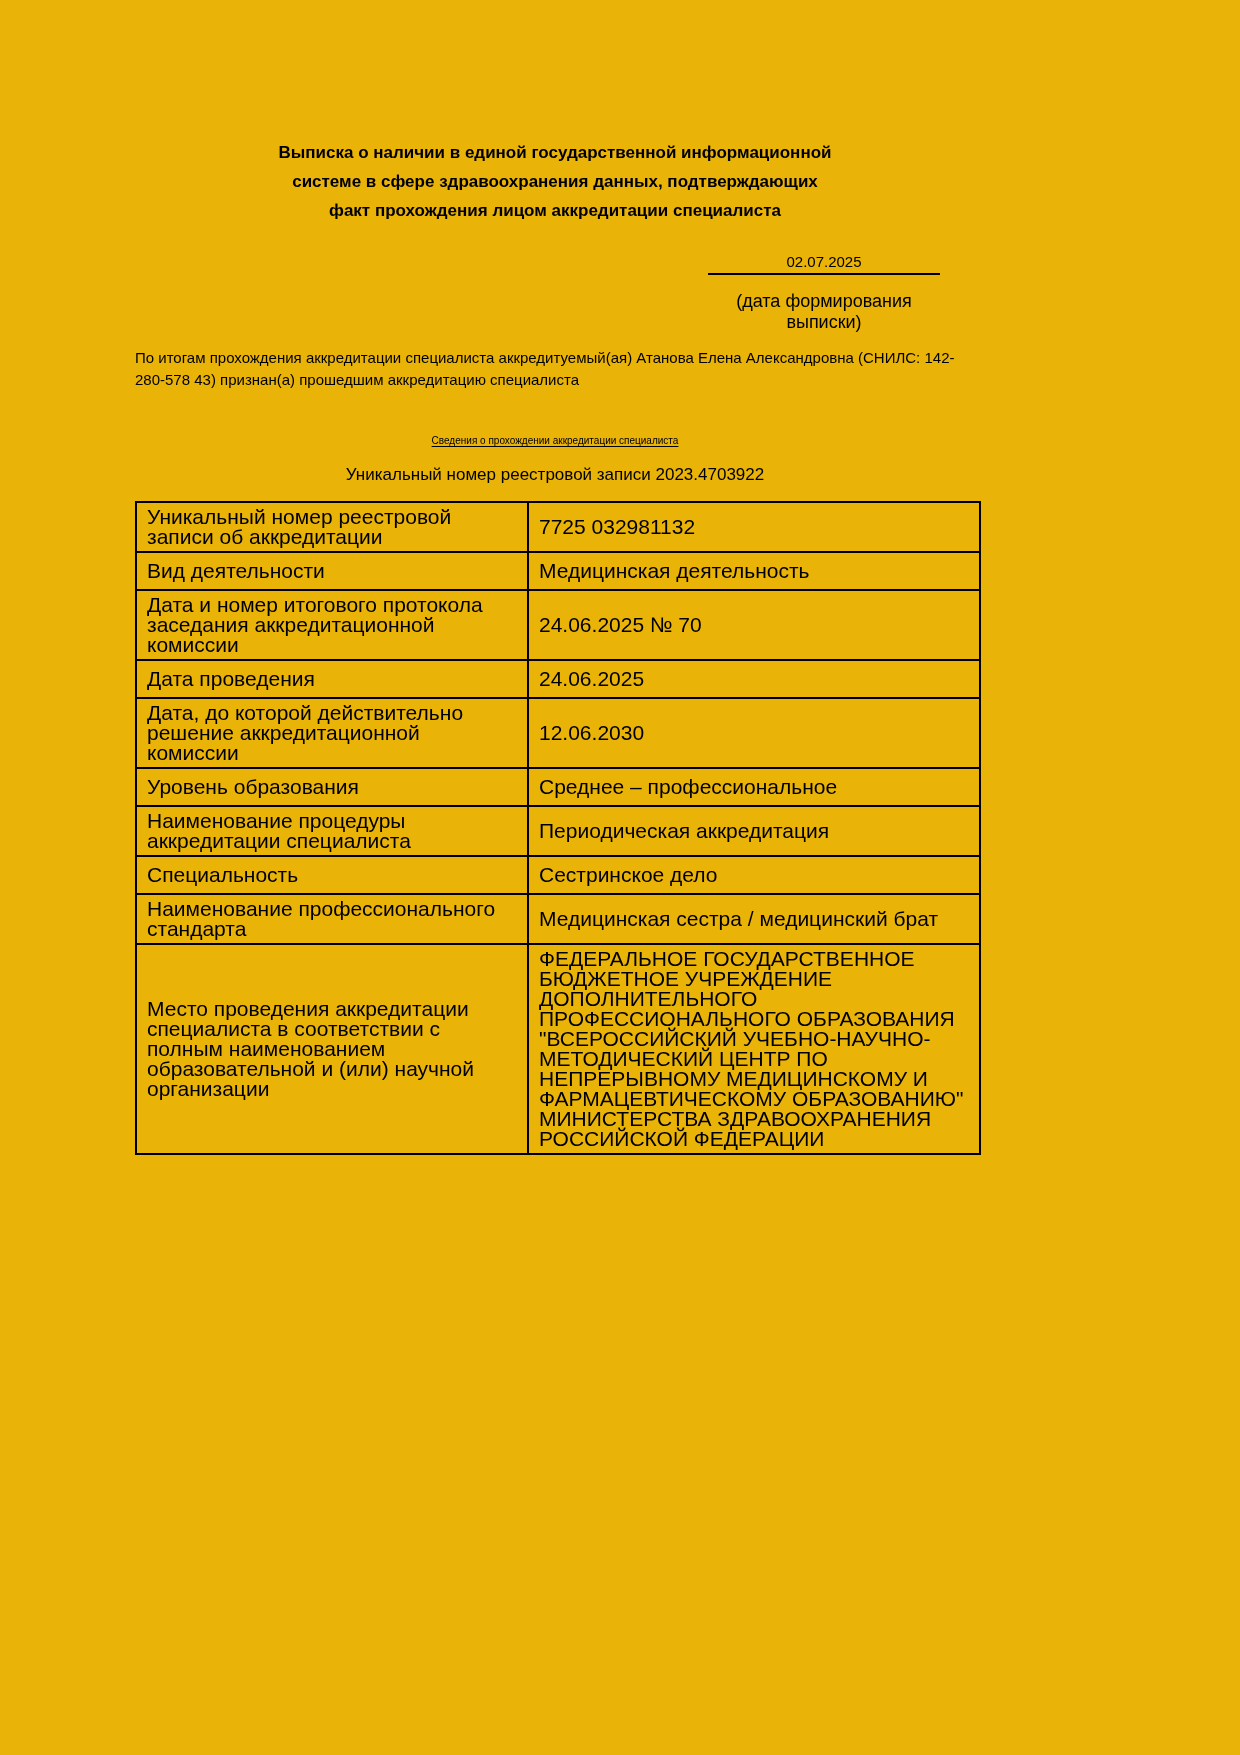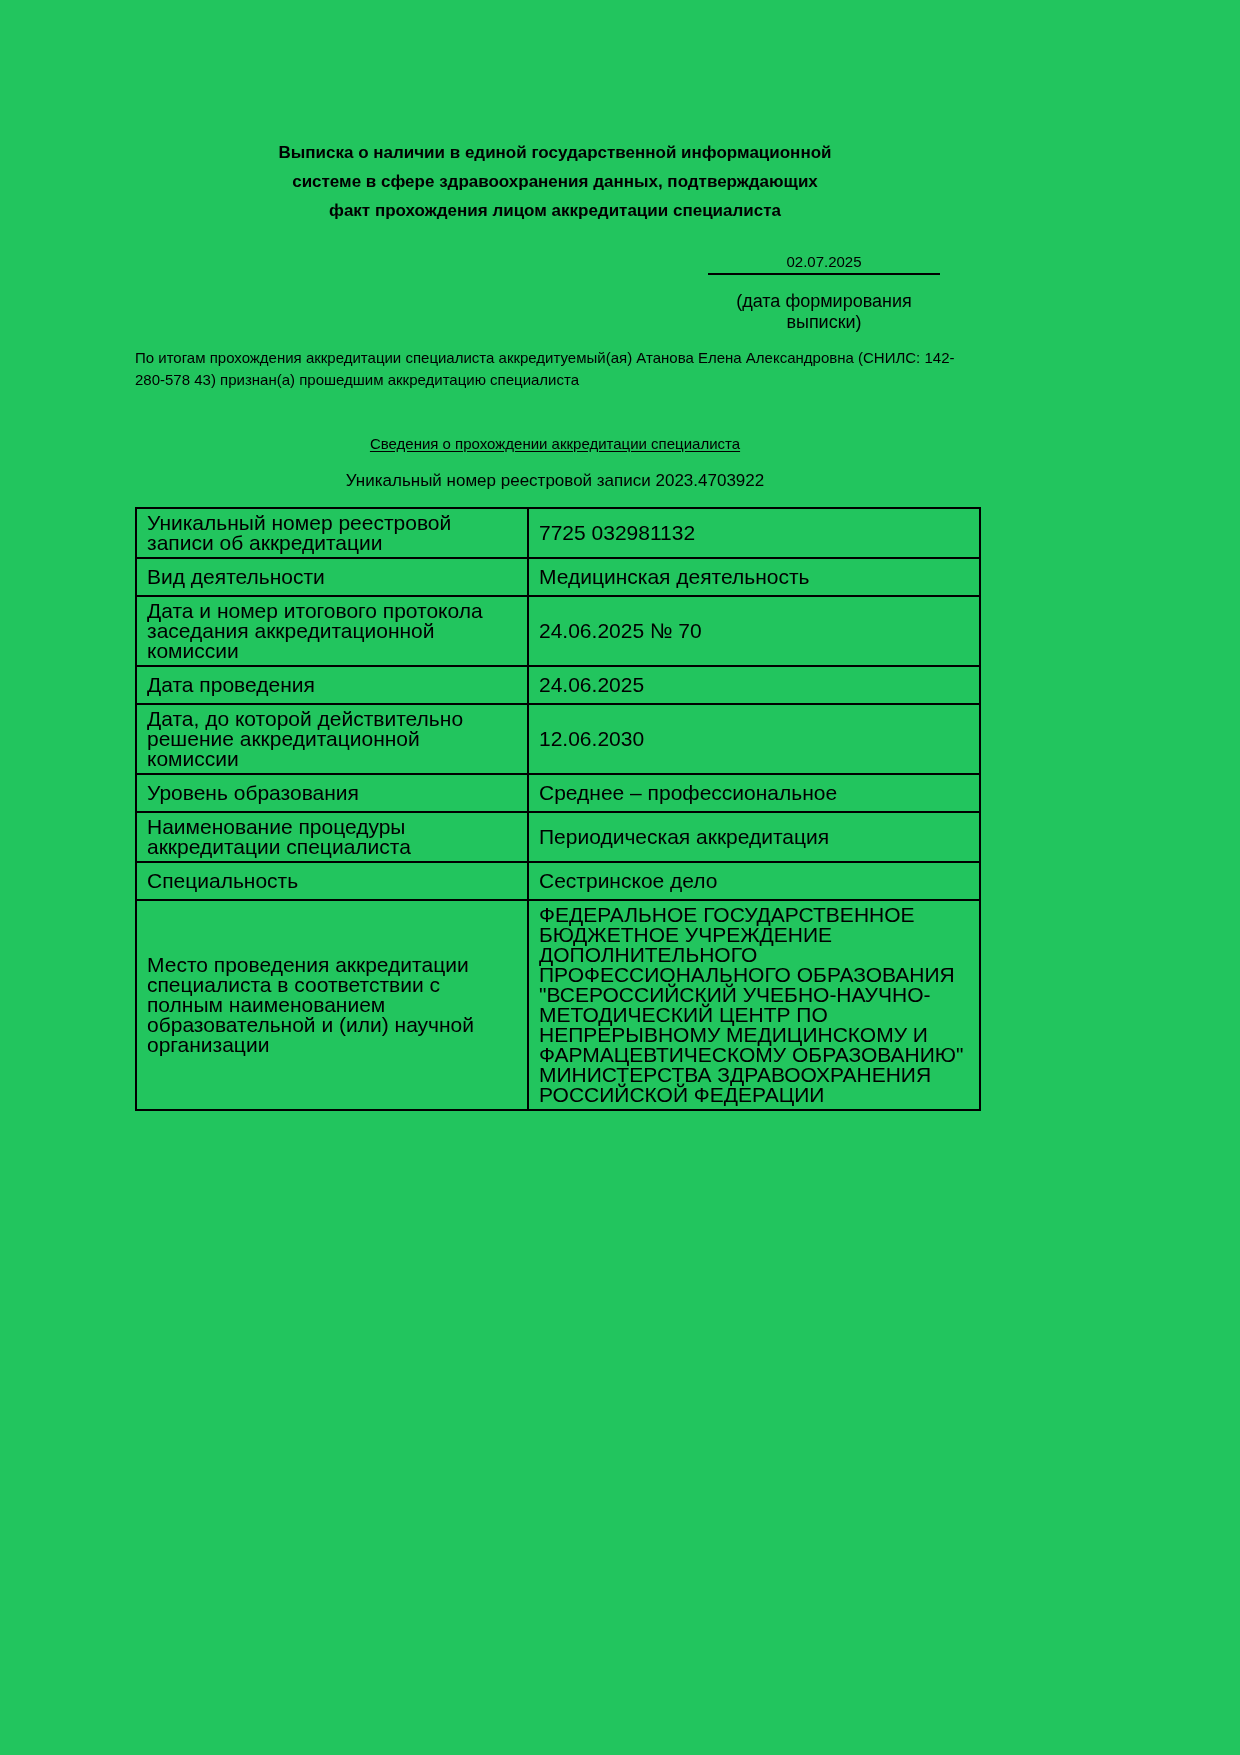--- a/index.html
+++ b/index.html
@@ -11,21 +11,21 @@
     width: 1240px;
     height: 1755px;
     font-family: "Liberation Sans", sans-serif;
     color: #000000;
     -webkit-font-smoothing: antialiased;
   }
   .page {
     position: relative;
     width: 1240px;
     height: 1755px;
-    background: #22c55e;
+    background: #eab308;
     overflow: hidden;
   }
   .content {
     position: absolute;
     left: 135px;
     top: 0;
     width: 840px;
   }
   .doc-title {
     margin: 138px auto 0 auto;
@@ -53,21 +53,21 @@
   }
   .intro {
     margin-top: 14px;
     width: 840px;
     font-size: 15px;
     line-height: 22px;
     text-align: left;
   }
   .section-header {
     margin-top: 44px;
-    font-size: 15px;
+    font-size: 10px;
     text-align: center;
   }
   .section-header span {
     text-decoration: underline;
     text-underline-offset: 2px;
   }
   .registry-title {
     margin-top: 19px;
     font-size: 17px;
     font-weight: normal;
@@ -151,20 +151,24 @@
   <tr>
     <td class="label-cell">Наименование процедуры аккредитации специалиста</td>
     <td class="value-cell">Периодическая аккредитация</td>
   </tr>
 
   <tr>
     <td class="label-cell">Специальность</td>
     <td class="value-cell">Сестринское дело</td>
   </tr>
 
+  <tr>
+    <td class="label-cell">Наименование профессионального стандарта</td>
+    <td class="value-cell">Медицинская сестра / медицинский брат</td>
+  </tr>
 
   <tr>
     <td class="label-cell">Место проведения аккредитации специалиста в соответствии с полным наименованием образовательной и (или) научной организации</td>
     <td class="value-cell">ФЕДЕРАЛЬНОЕ ГОСУДАРСТВЕННОЕ БЮДЖЕТНОЕ УЧРЕЖДЕНИЕ ДОПОЛНИТЕЛЬНОГО ПРОФЕССИОНАЛЬНОГО ОБРАЗОВАНИЯ "ВСЕРОССИЙСКИЙ УЧЕБНО-НАУЧНО-МЕТОДИЧЕСКИЙ ЦЕНТР ПО НЕПРЕРЫВНОМУ МЕДИЦИНСКОМУ И ФАРМАЦЕВТИЧЕСКОМУ ОБРАЗОВАНИЮ" МИНИСТЕРСТВА ЗДРАВООХРАНЕНИЯ РОССИЙСКОЙ ФЕДЕРАЦИИ</td>
   </tr>
 </tbody>
     </table>
 
   </div>
 </div>

